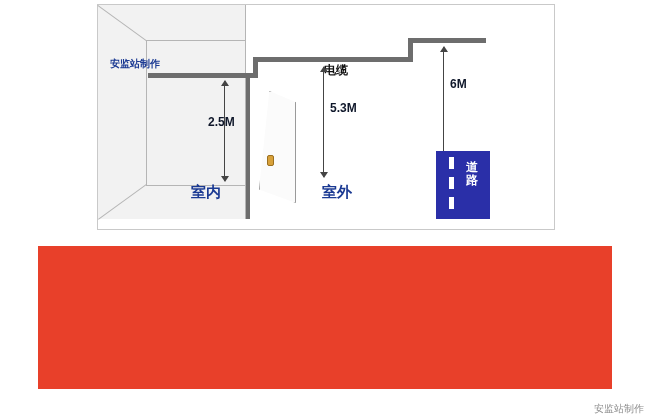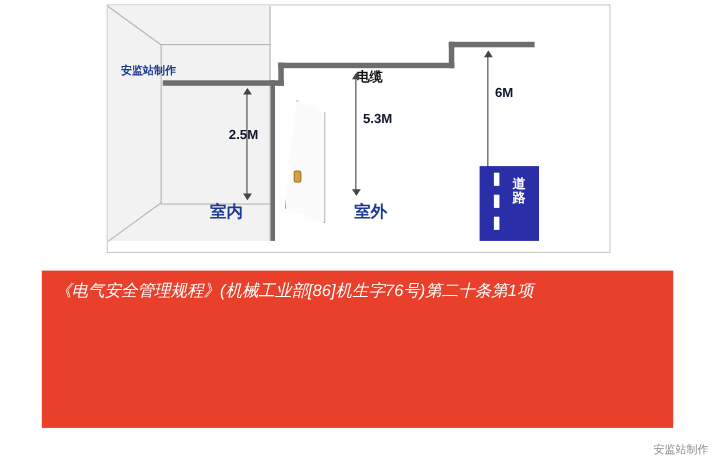--- a/index.html
+++ b/index.html
@@ -207,16 +207,15 @@
 
   <div id="road" style="left:338px; top:146px; width:54px; height:68px;"></div>
   <div class="road-dash" style="left:351px; top:152px; height:12px;"></div>
   <div class="road-dash" style="left:351px; top:172px; height:12px;"></div>
   <div class="road-dash" style="left:351px; top:192px; height:12px;"></div>
   <div id="road-label" style="left:368px; top:156px;">道路</div>
 
 </div>
 
 <div id="caption">
-  <p id="caption-title">《电气安全管理规程》(机械工业部[86]机生字76号)第二十条第1项</p>
 </div>
 
 <div id="footer-note">安监站制作</div>
 
 </body></html>

